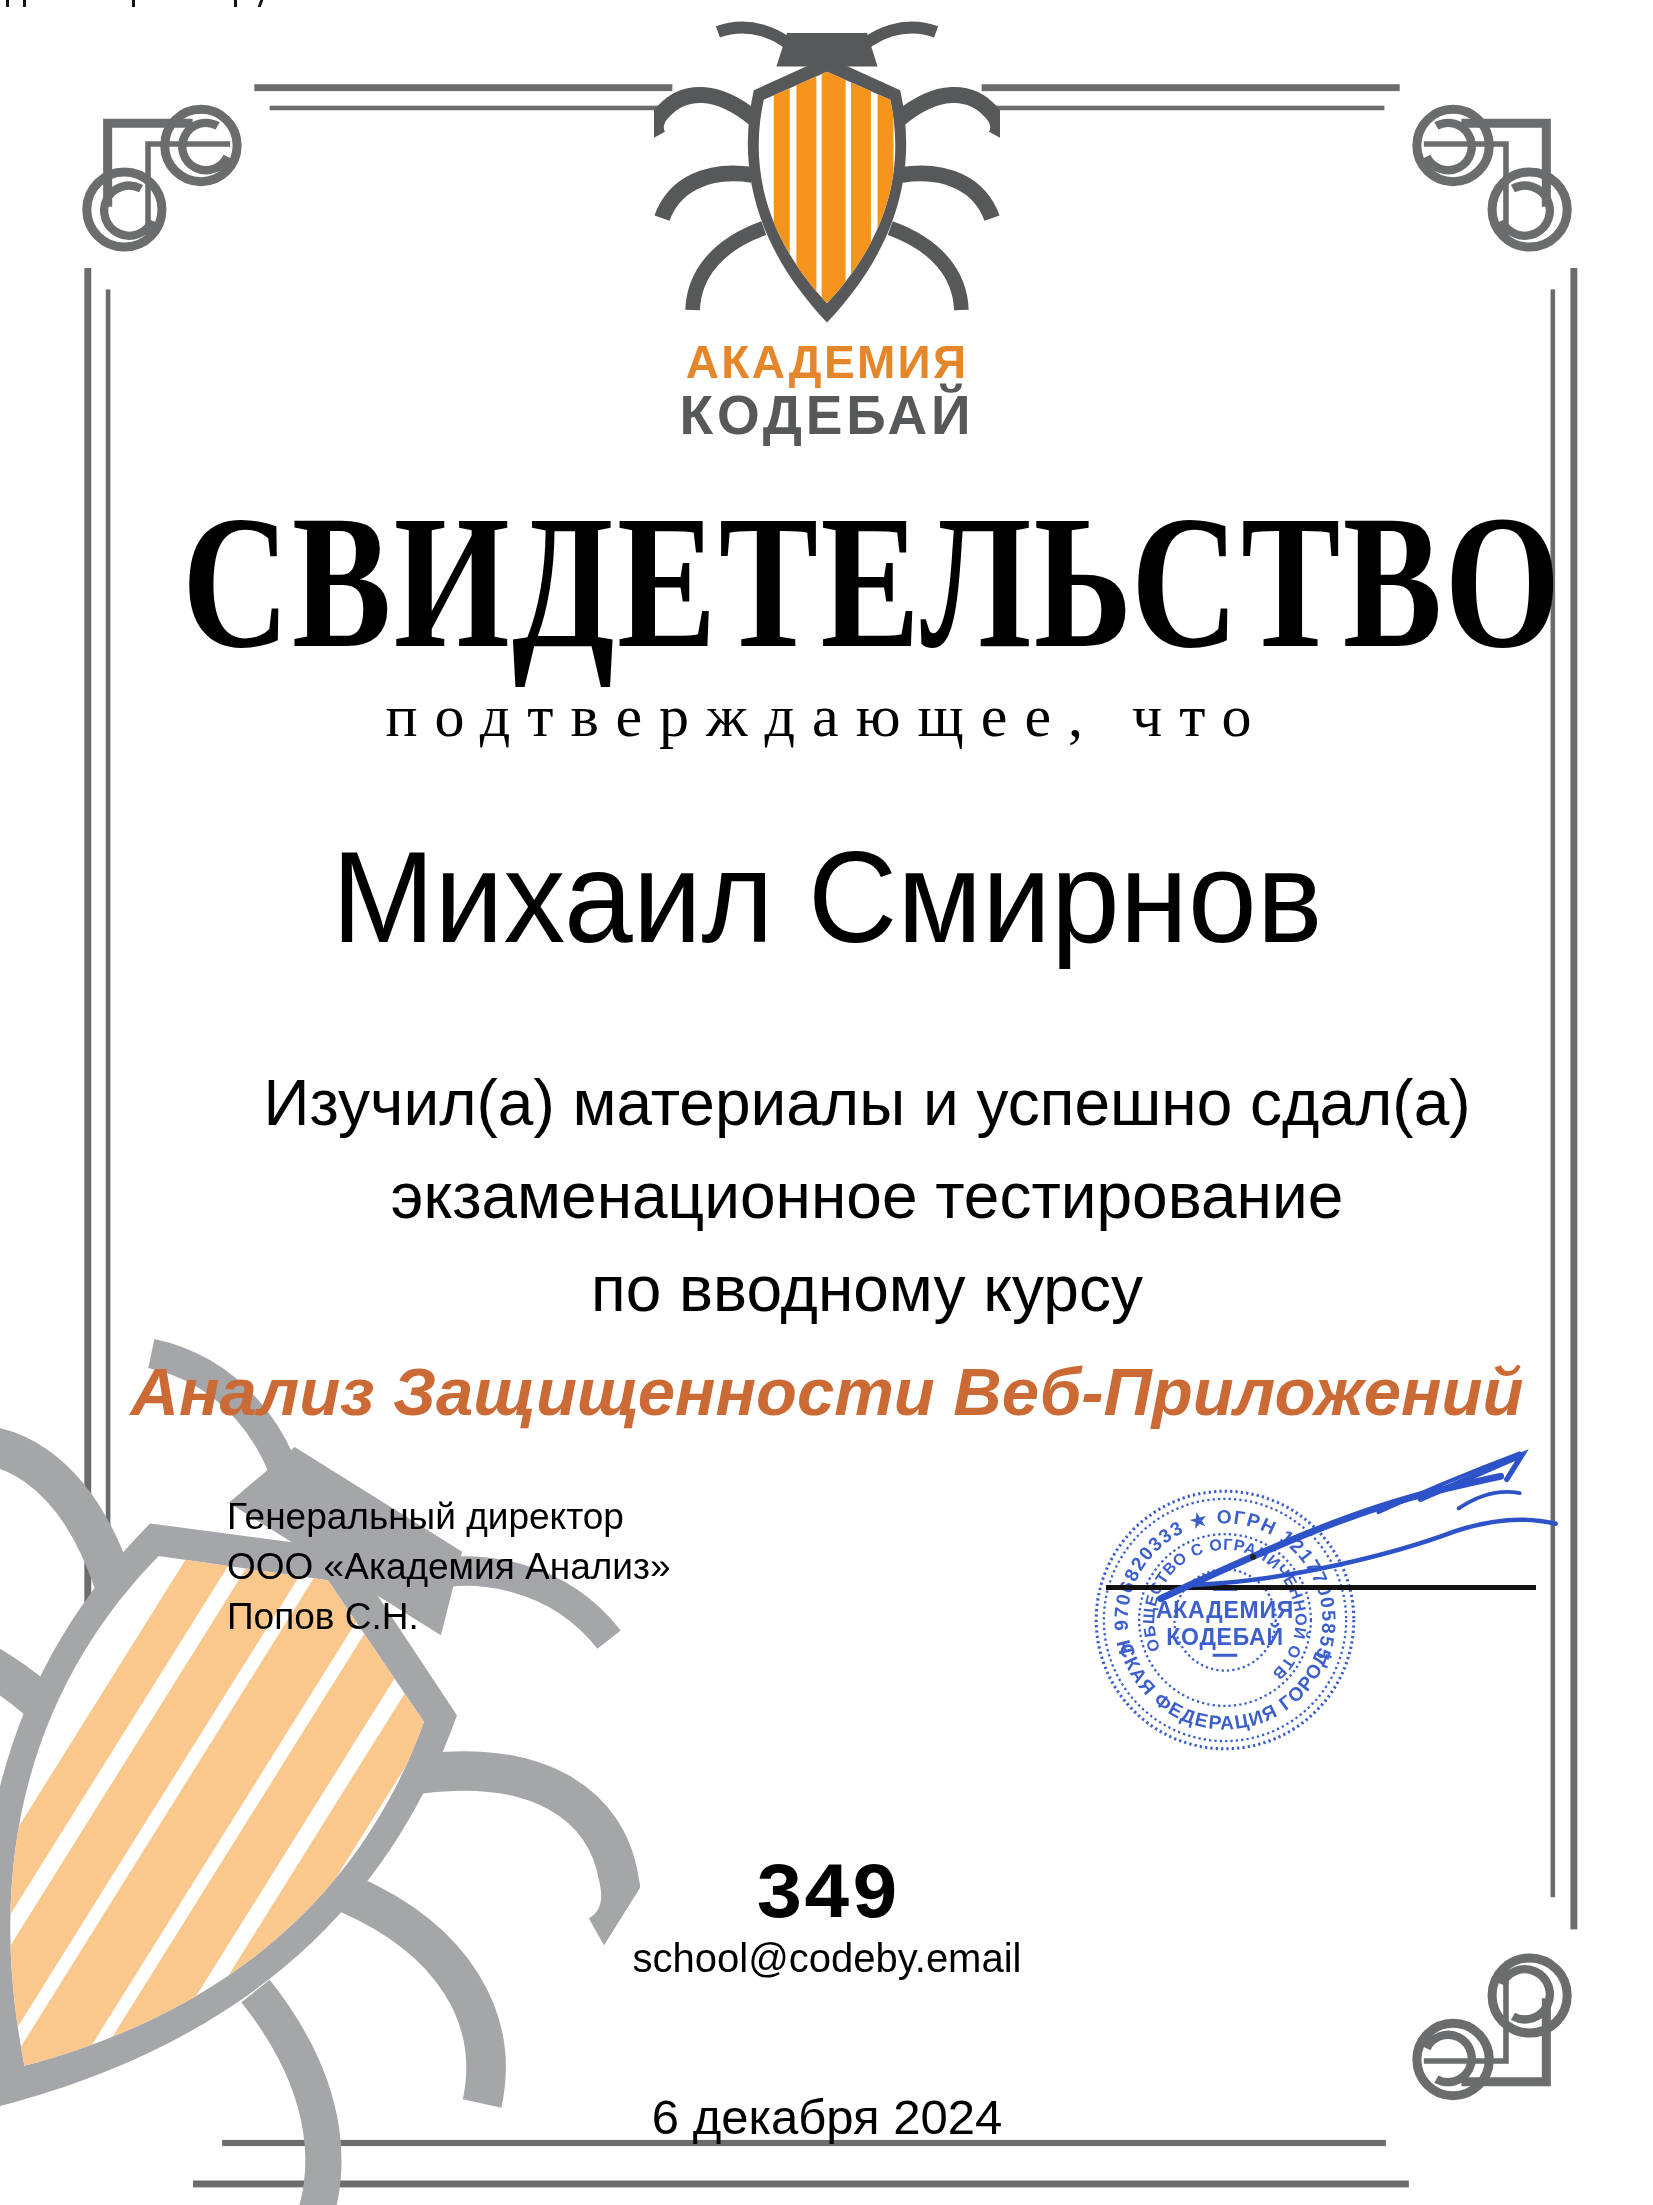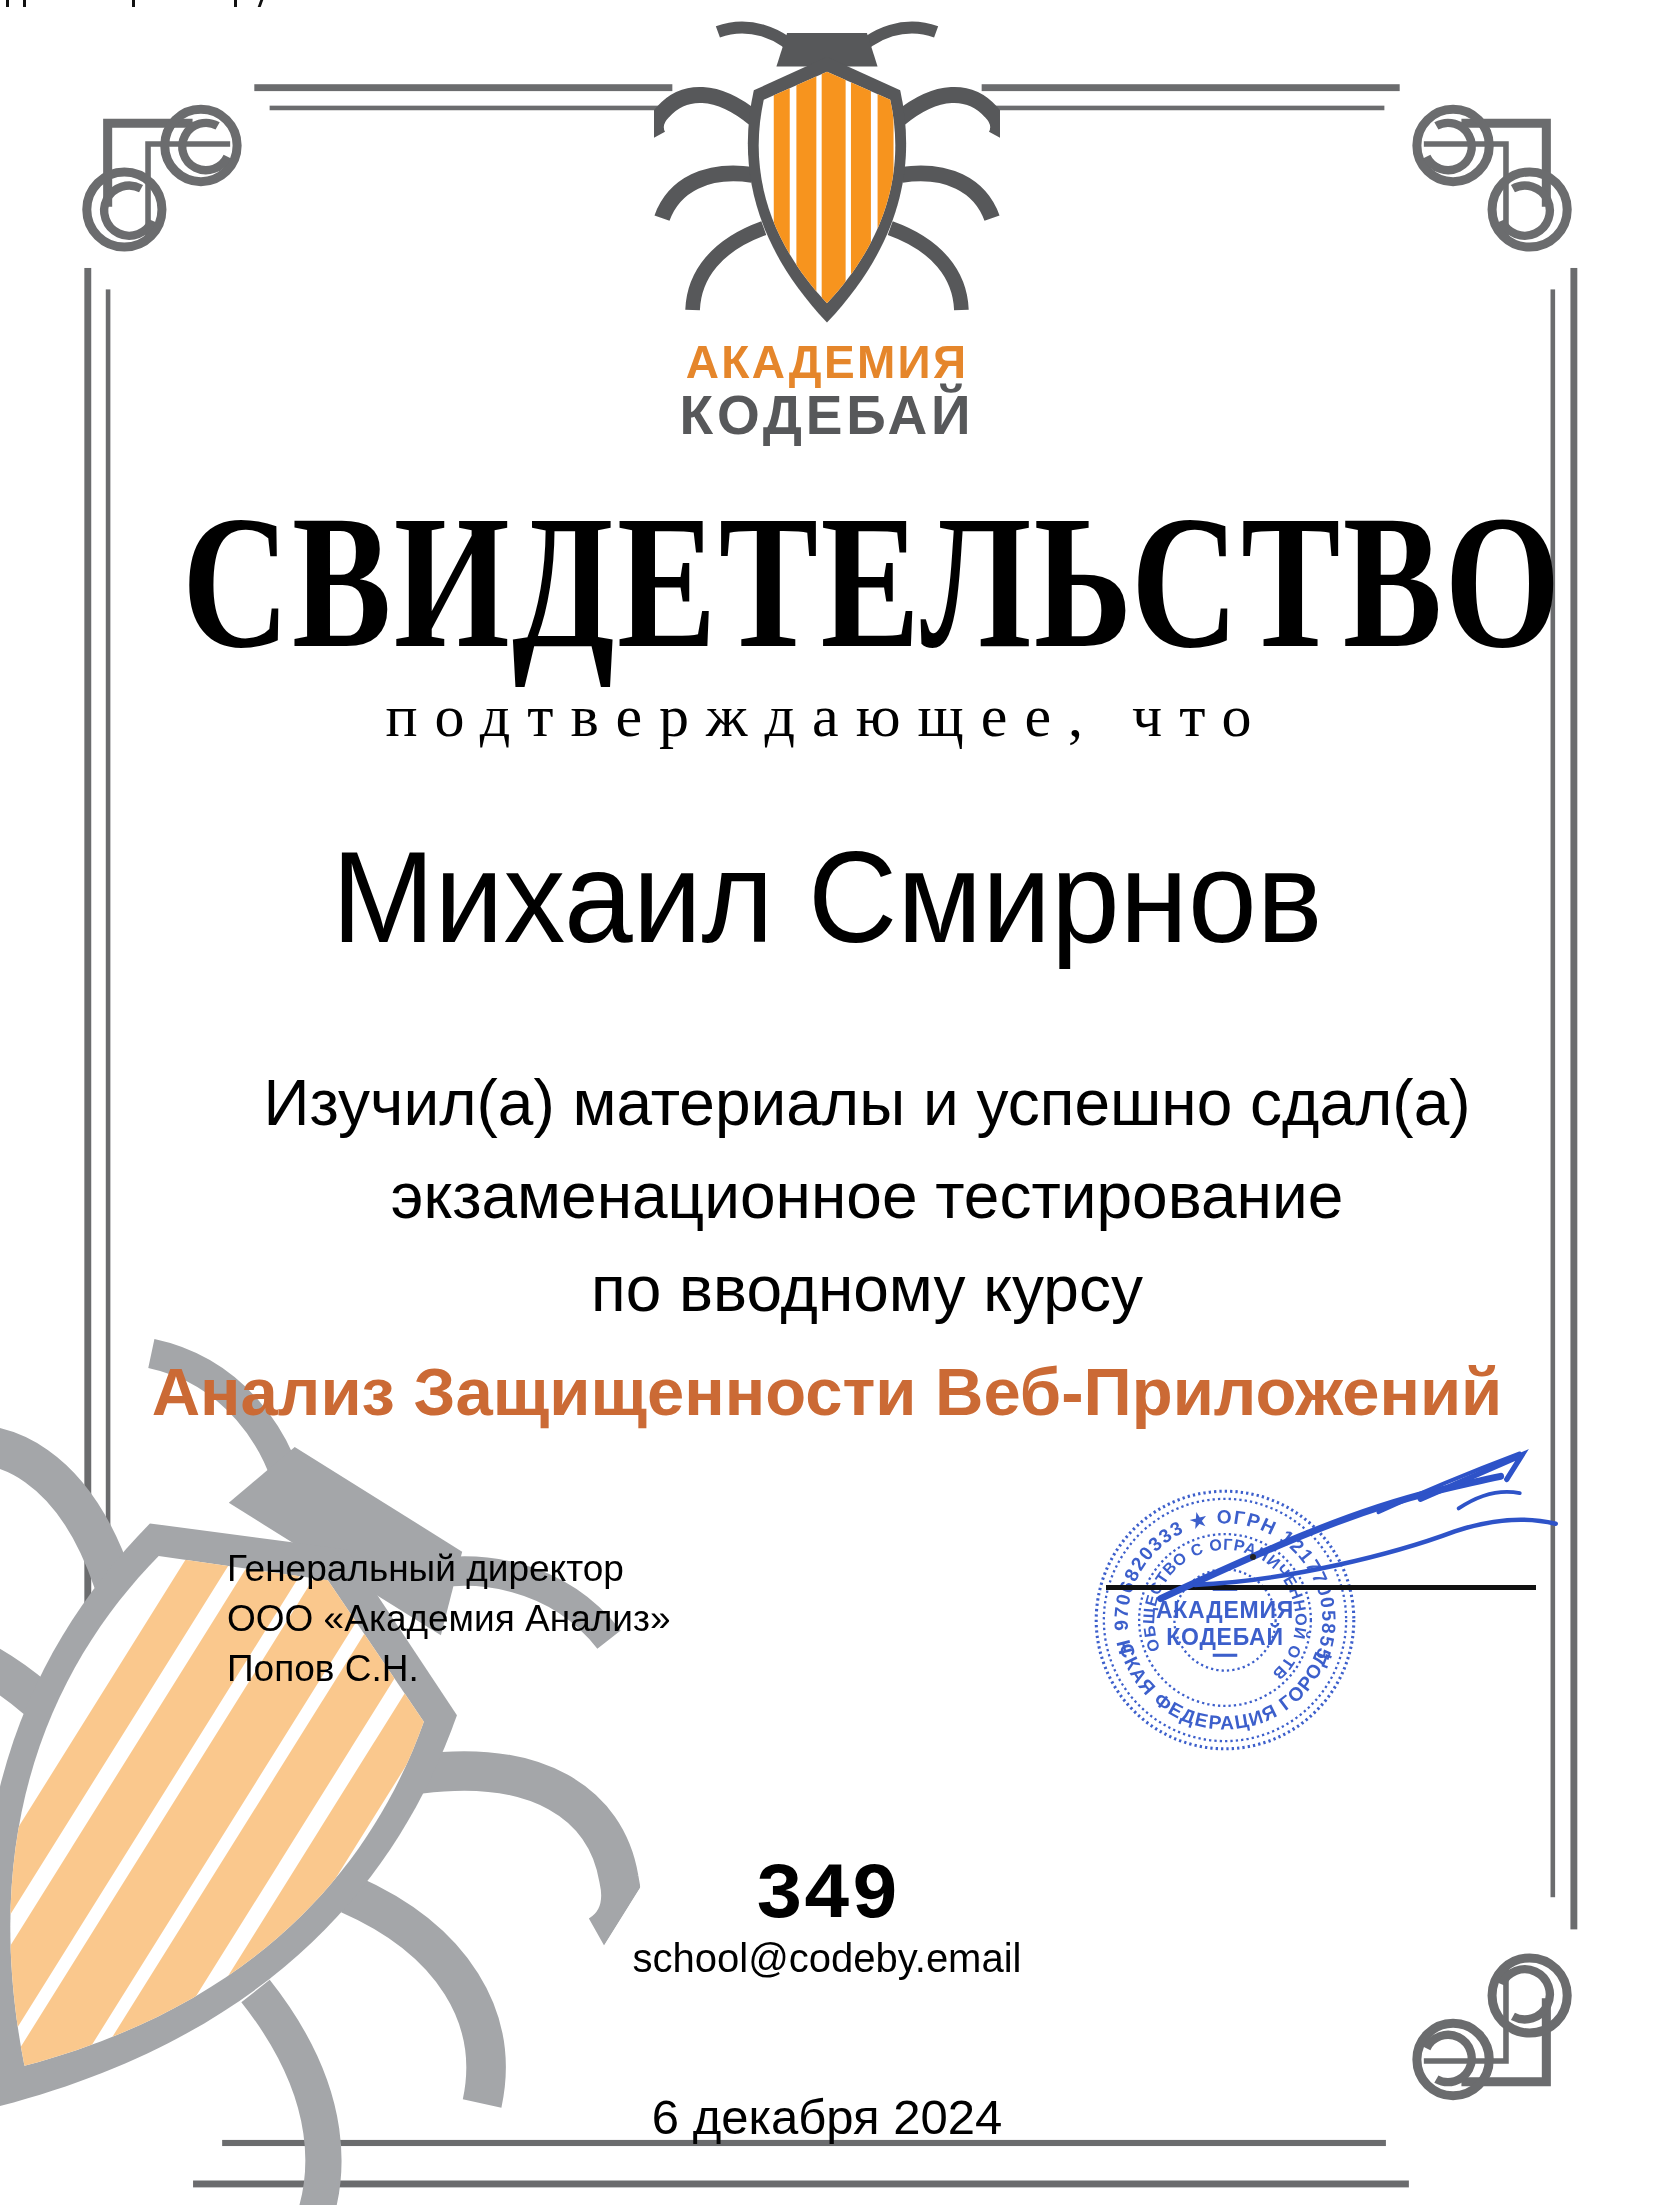--- a/index.html
+++ b/index.html
@@ -21,23 +21,23 @@
   .brand-bottom{top:383px;font-size:55px;font-weight:bold;letter-spacing:3.8px;color:#57585A;z-index:2;}
 
   .cert-title{top:482px;font-size:191px;line-height:199px;font-weight:bold;
               font-family:"Liberation Serif",serif;letter-spacing:3.1px;white-space:nowrap;
               transform:scaleX(0.78);transform-origin:50% 50%;z-index:2;}
   .cert-subtitle{top:678px;font-size:60px;line-height:77px;font-family:"Liberation Serif",serif;
                  letter-spacing:17px;white-space:nowrap;z-index:2;}
   .recipient{top:813px;font-size:130px;line-height:168px;white-space:nowrap;
              transform:scaleX(0.95);transform-origin:50% 50%;z-index:2;}
   .bodytext{top:1057px;font-size:64px;line-height:93px;z-index:2;margin-left:40px;}
-  .course{top:1342px;font-size:67px;line-height:100px;font-weight:bold;color:#CB6A35;z-index:2;}
+  .course{top:1342px;font-size:67px;line-height:100px;font-weight:bold;color:#CB6A35;z-index:2;font-style:italic;}
 
-  .signatory{left:227px;top:1544px;width:582px;font-size:37px;line-height:50px;text-align:left;z-index:2;}
+  .signatory{left:227px;top:1492px;width:582px;font-size:37px;line-height:50px;text-align:left;z-index:2;}
 
   .sig-line{left:1106px;top:1585px;width:430px;height:4.6px;background:#111;z-index:4;}
   .stamp-svg{position:absolute;left:1087px;top:1482px;width:276px;height:276px;z-index:3;opacity:.93;}
   .signature-svg{position:absolute;left:1072px;top:1432px;width:521px;height:214px;z-index:5;}
   .ink-dot{left:1250px;top:1554px;width:6.1px;height:6.1px;border-radius:50%;background:#222;z-index:6;}
 
   .cert-number{top:1838px;font-size:80px;line-height:115px;font-weight:bold;
                font-family:Liberation Mono, monospace;z-index:2;}
   .cert-email{top:1928px;font-size:40px;line-height:61px;z-index:2;}
   .cert-date{top:2046px;font-size:49px;line-height:70px;z-index:2;margin-top:36px;}

